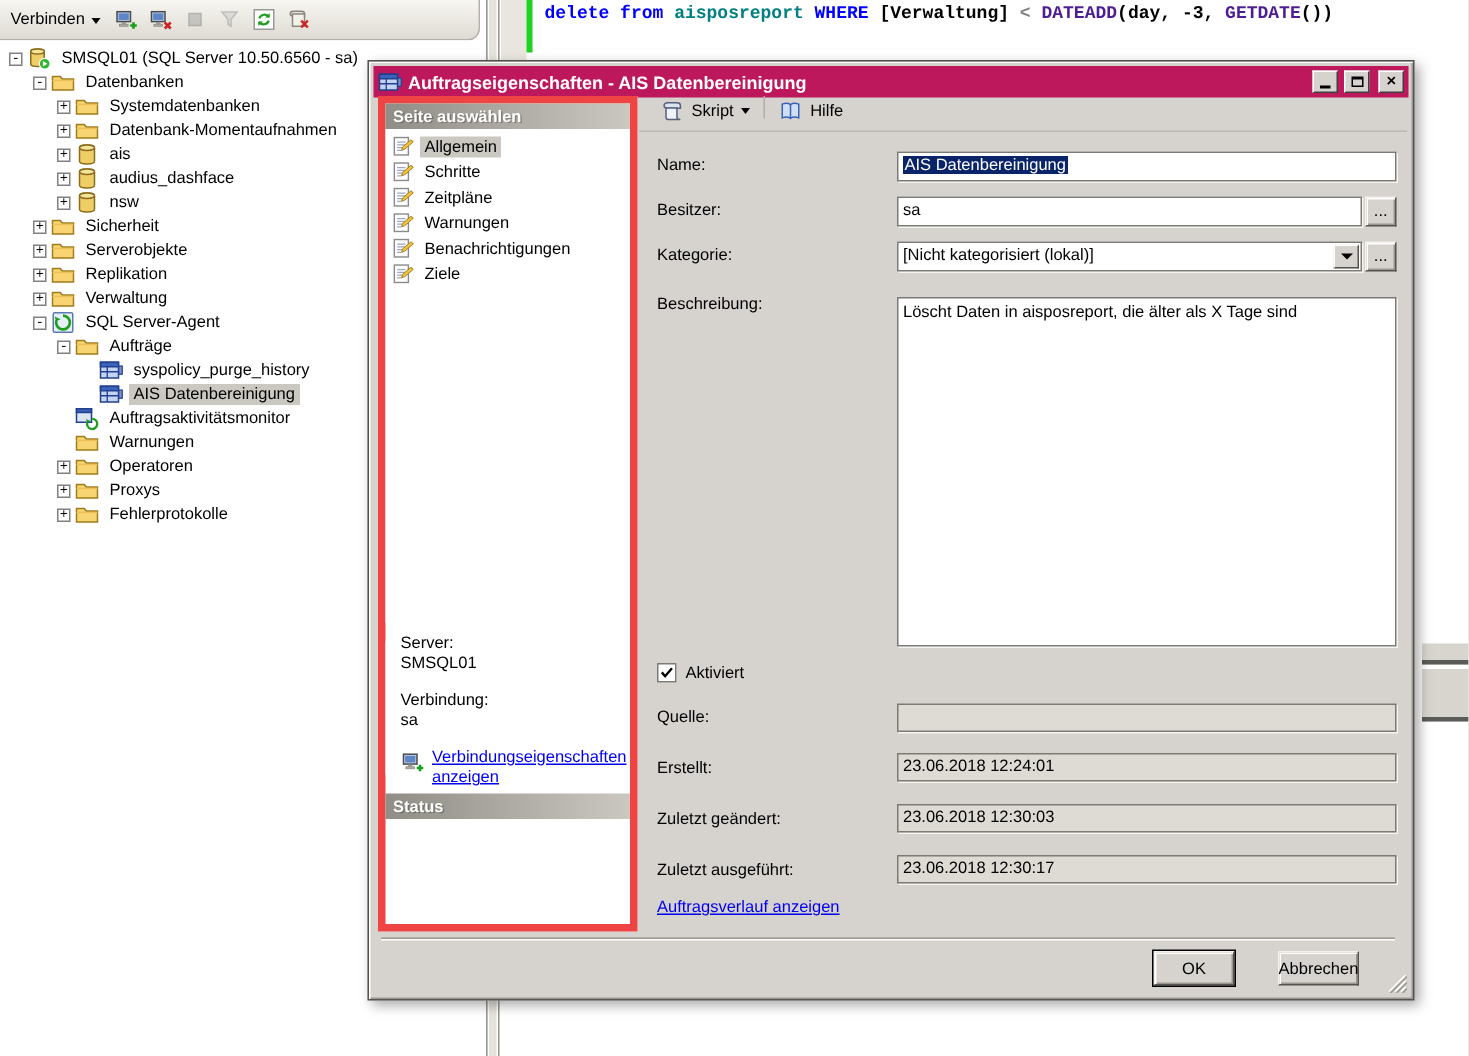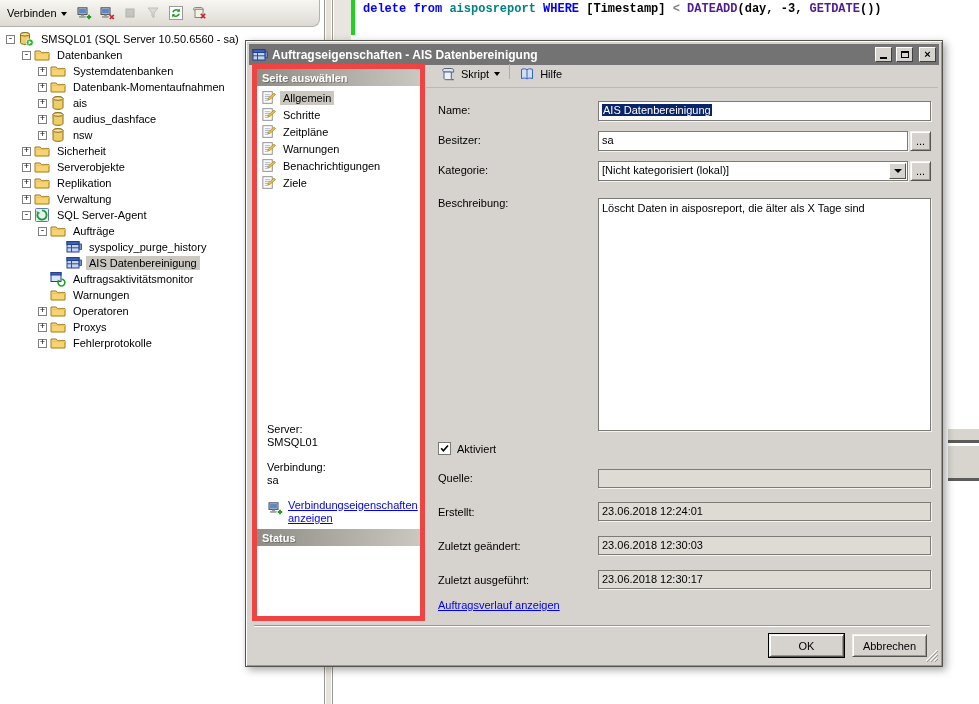--- a/index.html
+++ b/index.html
@@ -51,21 +51,21 @@
   
   .bg-strip { position:absolute; left:948px; width:31px; background:#d8d5cf; border-bottom:3px solid #5b5b59; }
   .strip1 { top:429px; height:14px; }
   .strip2 { top:446px; height:35px; }
 
   
   .dialog { position:absolute; left:245px; top:40px; width:698px; height:627px;
     background:#d6d3ce; border:1px solid #55534e;
     box-shadow:inset 1px 1px 0 #fff, inset -1px -1px 0 #9a978f, 3px 3px 8px rgba(0,0,0,.35); }
   .titlebar { position:absolute; left:3px; top:3px; right:3px; height:21px;
-    background:#737373; display:flex; align-items:center; gap:4px; padding:0 3px; }
+    background:#be185d; display:flex; align-items:center; gap:4px; padding:0 3px; }
   .title-icon { width:16px; height:16px; flex:none; }
   .title-icon svg { width:16px; height:16px; }
   .title-text { color:#fff; font-weight:bold; font-size:12px; flex:1;
     white-space:nowrap; overflow:hidden; }
   .win-btn { width:17px; height:15px; background:#d6d3ce; flex:none;
     border:1px solid; border-color:#fff #404040 #404040 #fff;
     display:flex; align-items:center; justify-content:center;
     font-size:11px; font-weight:bold; line-height:1; }
   .win-btn .bar { width:7px; height:2px; background:#000; margin-top:7px; }
   .win-btn .sq  { width:8px; height:7px; border:1px solid #000; border-top-width:2px; }
@@ -114,21 +114,21 @@
     box-shadow:inset 1px 1px 0 #fff, inset -1px -1px 0 #9a978f;
     display:flex; align-items:center; justify-content:center; }
   .checkrow { position:absolute; left:12px; top:378px; display:flex; align-items:center; gap:6px; }
   .checkbox { width:13px; height:13px; background:#fff; border:1px solid #7c7a74;
     display:flex; align-items:center; justify-content:center; }
   .checkbox svg { width:11px; height:11px; }
   .textarea-field { white-space:normal; line-height:14px; }
 
   .sep-line { position:absolute; left:8px; right:12px; top:584px; height:2px;
     border-top:1px solid #9a978f; border-bottom:1px solid #fff; }
-  .btn { position:absolute; width:75px; height:23px; top:593px; background:#d6d3ce;
+  .btn { position:absolute; width:54px; height:23px; top:593px; background:#d6d3ce;
     border:1px solid; border-color:#f4f2ec #55534e #55534e #f4f2ec;
     box-shadow:inset 1px 1px 0 #fff, inset -1px -1px 0 #9a978f;
     display:flex; align-items:center; justify-content:center; }
   .btn.default { outline:1px solid #000; }
   .btn-ok { left:523px; } .btn-cancel { left:606px; }
   .grip { position:absolute; right:4px; bottom:4px; width:13px; height:13px; }
 </style>
 </head>
 <body>
 
@@ -392,21 +392,21 @@
           <path d="M1 6.6h14" stroke="#EEC057" stroke-width="1"></path>
         </svg>
       </span>
       <span class="tlabel">Fehlerprotokolle</span>
     </div>
   </div>
 
 <div class="splitter"></div>
 <div class="editor-margin"></div>
 <div class="change-bar"></div>
-<div class="sql-line" id="sql-line"><span class="tok-kw">delete from </span><span class="tok-tbl">aisposreport </span><span class="tok-kw">WHERE </span><span class="tok-pl">[Timestamp] </span><span class="tok-op">&lt; </span><span class="tok-fn">DATEADD</span><span class="tok-pl">(day, -3, </span><span class="tok-fn">GETDATE</span><span class="tok-pl">())</span></div>
+<div class="sql-line" id="sql-line"><span class="tok-kw">delete from </span><span class="tok-tbl">aisposreport </span><span class="tok-kw">WHERE </span><span class="tok-pl">[Verwaltung] </span><span class="tok-op">&lt; </span><span class="tok-fn">DATEADD</span><span class="tok-pl">(day, -3, </span><span class="tok-fn">GETDATE</span><span class="tok-pl">())</span></div>
 
 <div class="bg-strip strip1"></div>
 <div class="bg-strip strip2"></div>
 
 <div class="dialog">
 
   <div class="titlebar">
     <span class="title-icon">
         <svg viewBox="0 0 16 16">
           <rect x="1" y="2.5" width="12" height="10.5" fill="#C3D4F2" stroke="#23408F"></rect>

